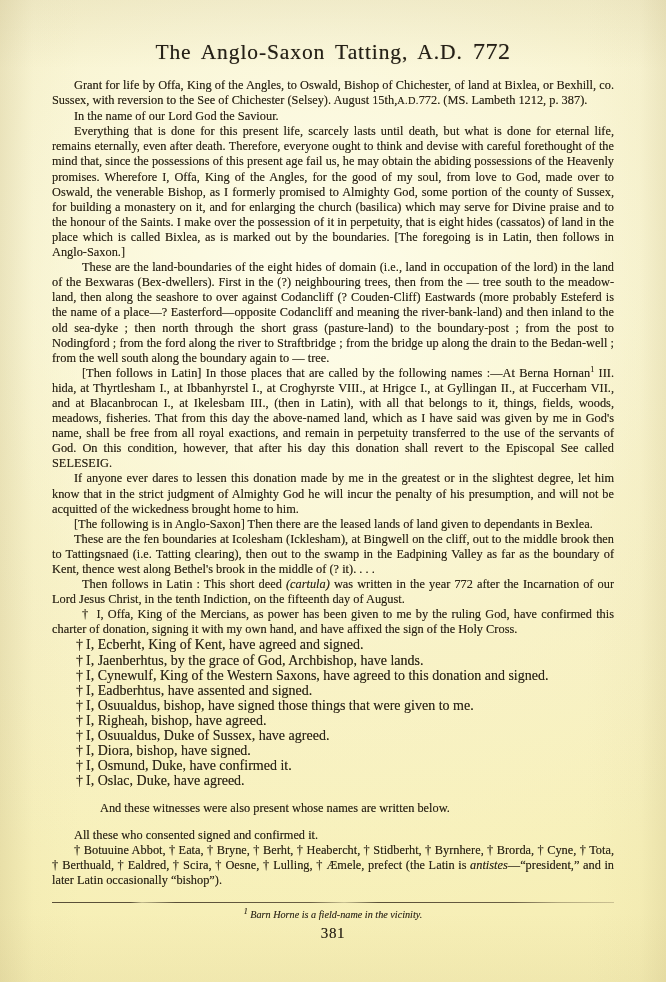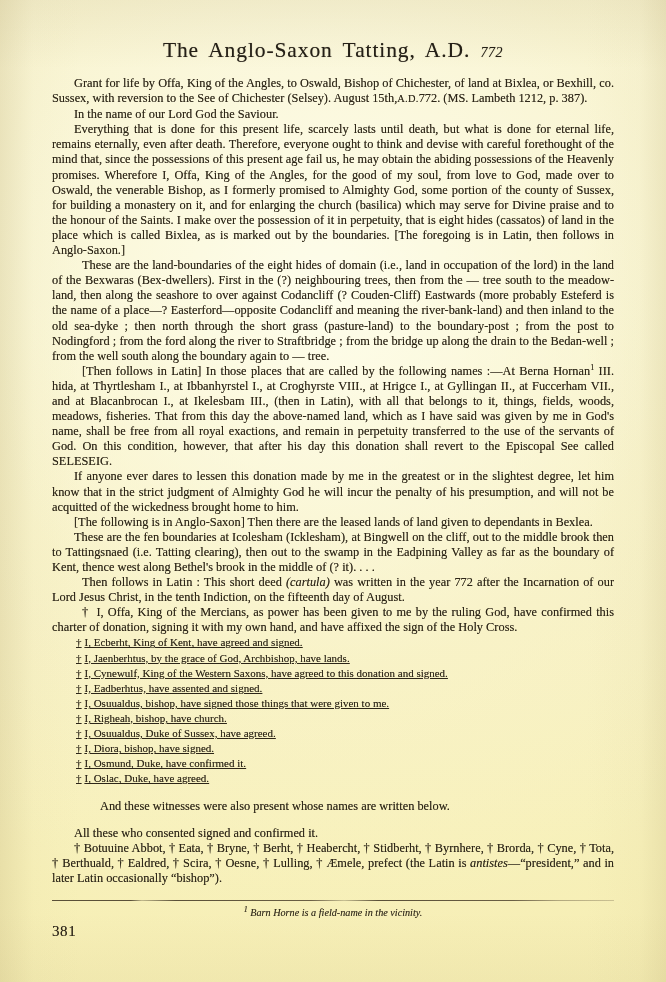--- a/index.html
+++ b/index.html
@@ -52,23 +52,22 @@
     padding-top: 38px;
     text-align: center;
     font-weight: normal;
     font-size: 21.5px;
     letter-spacing: 0.9px;
     word-spacing: 4px;
     color: #241f16;
     text-shadow: 0 0 0.7px rgba(40,34,22,0.5);
   }
   .page-title .yr {
-    font-size: 14px;
+    font-size: 24px;
     letter-spacing: 0.5px;
-    font-style: italic;
   }
 
   
   .block {
     font-size: 12.35px;
     line-height: 15.1px;
     text-align: justify;
     text-justify: inter-word;
     color: #2d2618;
     text-shadow: 0 0 0.55px rgba(45,38,24,0.55);
@@ -95,28 +94,27 @@
     line-height: 0;
   }
 
   
   .witness-list {
     list-style: none;
     margin: 0;
     padding: 0;
   }
   .witness-list li {
-    font-size: 11px;
+    font-size: 14px;
     line-height: 15.1px;
     padding-left: 36px;
     text-indent: -12px;
     color: #2d2618;
     text-shadow: 0 0 0.55px rgba(45,38,24,0.55);
     white-space: nowrap;
-    text-decoration: underline;
   }
   .dag {
     font-family: "Liberation Serif", serif;
     padding-right: 3px;
   }
   .witness-note {
     font-size: 12.35px;
     line-height: 15.1px;
     padding-left: 48px;
     color: #2d2618;
@@ -138,21 +136,21 @@
     margin: 5px 0 0 0;
     text-align: center;
     font-size: 10.2px;
     line-height: 13px;
     color: #332c1d;
     text-shadow: 0 0 0.5px rgba(45,38,24,0.5);
     font-style: italic;
   }
   .page-number {
     margin: 4px 0 0 0;
-    text-align: left;
+    text-align: center;
     font-size: 15px;
     letter-spacing: 0.6px;
     color: #2b2418;
     text-shadow: 0 0 0.6px rgba(45,38,24,0.55);
   }
 </style>
 </head>
 <body>
 
 <div id="page">
@@ -179,21 +177,21 @@
     <p class="block para wide-indent"><span>Then follows in Latin : This short deed </span><span class="it">(cartula)</span><span> was written in the year 772 after the Incarnation of our Lord Jesus Christ, in the tenth Indiction, on the fifteenth day of August.</span></p>
 
     <p class="block para wide-indent"><span class="dag">†</span><span> I, Offa, King of the Mercians, as power has been given to me by the ruling God, have confirmed this charter of donation, signing it with my own hand, and have affixed the sign of the Holy Cross.</span></p>
 
     <ul class="witness-list">
       <li><span class="dag">†</span><span>I, Ecberht, King of Kent, have agreed and signed.</span></li>
       <li><span class="dag">†</span><span>I, Jaenberhtus, by the grace of God, Archbishop, have lands.</span></li>
       <li><span class="dag">†</span><span>I, Cynewulf, King of the Western Saxons, have agreed to this donation and signed.</span></li>
       <li><span class="dag">†</span><span>I, Eadberhtus, have assented and signed.</span></li>
       <li><span class="dag">†</span><span>I, Osuualdus, bishop, have signed those things that were given to me.</span></li>
-      <li><span class="dag">†</span><span>I, Righeah, bishop, have church.</span></li>
+      <li><span class="dag">†</span><span>I, Righeah, bishop, have agreed.</span></li>
       <li><span class="dag">†</span><span>I, Osuualdus, Duke of Sussex, have agreed.</span></li>
       <li><span class="dag">†</span><span>I, Diora, bishop, have signed.</span></li>
       <li><span class="dag">†</span><span>I, Osmund, Duke, have confirmed it.</span></li>
       <li><span class="dag">†</span><span>I, Oslac, Duke, have agreed.</span></li>
     </ul>
 
     <p class="witness-note">And these witnesses were also present whose names are written below.</p>
 
     <p class="block para">All these who consented signed and confirmed it.</p>
 

